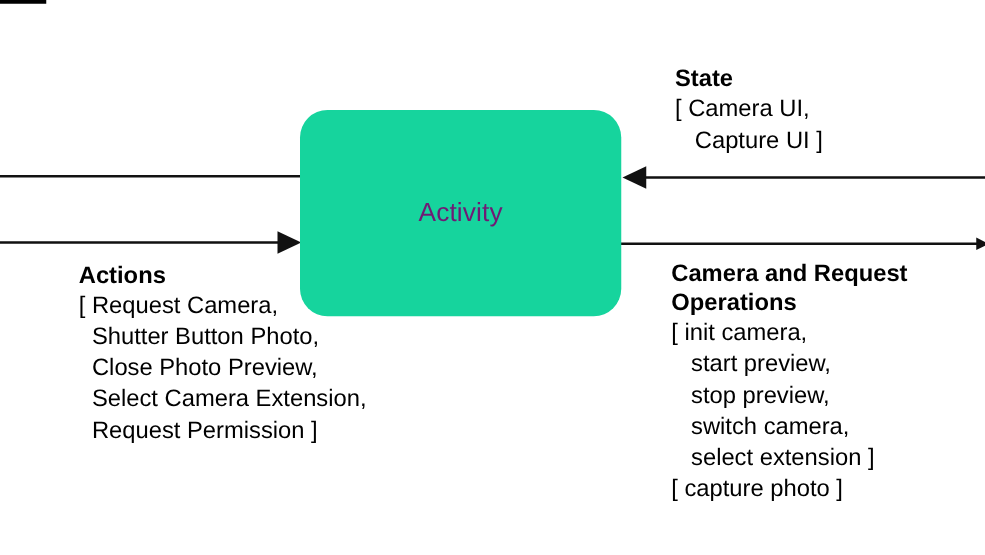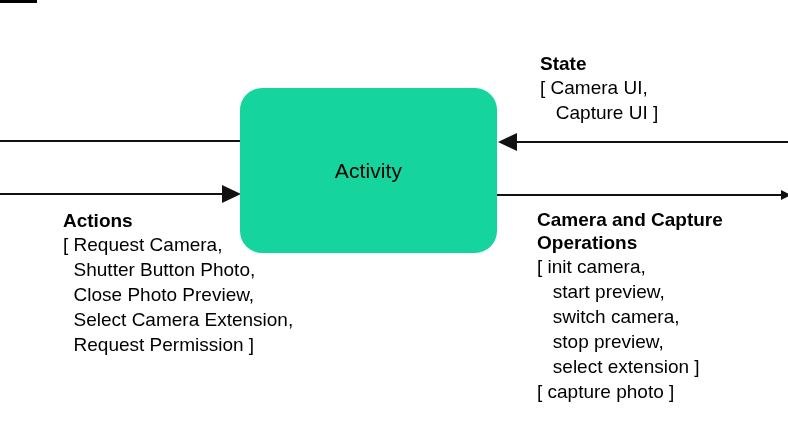--- a/index.html
+++ b/index.html
@@ -44,21 +44,21 @@
     border-radius: 22px;
     background: #16d49d;
     display: flex;
     align-items: center;
     justify-content: center;
     box-sizing: border-box;
     z-index: 3;
   }
   .node-label {
     font-size: 21px;
-    color: #000000;
+    color: #701a75;
     font-weight: 400;
     letter-spacing: 0.1px;
     line-height: 1;
   }
 
   
   .edge {
     position: absolute;
     height: 0;
     border-top: 2.4px solid #111111;
@@ -144,23 +144,23 @@
   <div class="tblock" id="block-actions">
     <div class="ttitle">Actions</div>
     <div class="tline">[ Request Camera,</div>
     <div class="tline">  Shutter Button Photo,</div>
     <div class="tline">  Close Photo Preview,</div>
     <div class="tline">  Select Camera Extension,</div>
     <div class="tline">  Request Permission ]</div>
   </div>
 
   <div class="tblock" id="block-operations">
-    <div class="ttitle">Camera and Capture</div>
+    <div class="ttitle">Camera and Request</div>
     <div class="ttitle">Operations</div>
     <div class="tline">[ init camera,</div>
     <div class="tline">   start preview,</div>
+    <div class="tline">   stop preview,</div>
     <div class="tline">   switch camera,</div>
-    <div class="tline">   stop preview,</div>
     <div class="tline">   select extension ]</div>
     <div class="tline">[ capture photo ]</div>
   </div>
 
 </div>
 
 </body></html>

